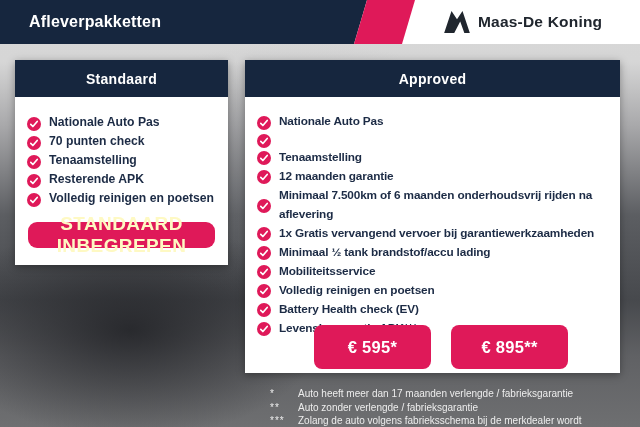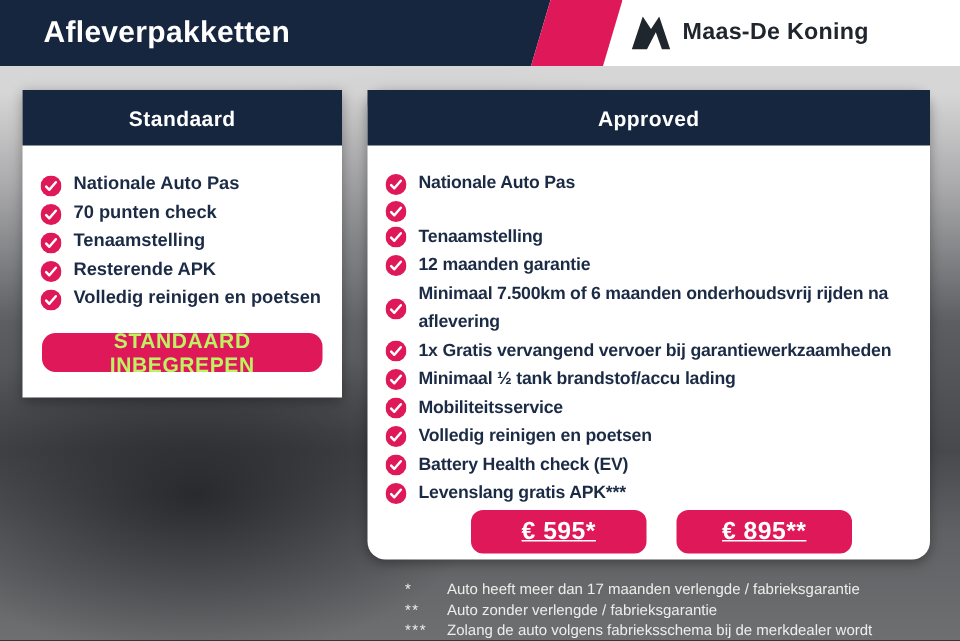--- a/index.html
+++ b/index.html
@@ -26,70 +26,70 @@
   .topbar-navy {
     position: absolute; inset: 0; background: #16263e;
     clip-path: polygon(0 0, 367px 0, 354px 44px, 0 44px);
   }
   .topbar-stripe {
     position: absolute; inset: 0; background: #df1959;
     clip-path: polygon(367px 0, 415px 0, 402px 44px, 354px 44px);
   }
   .topbar-title {
     position: absolute; left: 29px; top: 0; height: 44px; line-height: 44px;
-    color: #ffffff; font-size: 20px; font-weight: 700; letter-spacing: 0.2px;
+    color: #ffffff; font-size: 16px; font-weight: 700; letter-spacing: 0.2px;
   }
   .brand {
-    position: absolute; left: 421px; top: 0; height: 44px;
+    position: absolute; left: 444px; top: 0; height: 44px;
     display: flex; align-items: center; gap: 8px;
   }
   .brand-mark { width: 26px; height: 22px; display: block; }
   .brand-name { color: #20262e; font-size: 15.5px; font-weight: 700; letter-spacing: 0.2px; }
 
   
   .card {
     position: absolute; background: #ffffff;
     box-shadow: 0 2px 8px rgba(0,0,0,0.35);
   }
   .card-standard { left: 15px; top: 60px; width: 213px; height: 205px; }
-  .card-approved { left: 245px; top: 60px; width: 375px; height: 313px; border-radius: 12px; }
+  .card-approved { left: 245px; top: 60px; width: 375px; height: 313px; }
   .card-header {
     height: 37px; background: #16263e; color: #ffffff;
     display: flex; align-items: center; justify-content: center;
     font-size: 14px; font-weight: 700; letter-spacing: 0.3px;
   }
   .card-body { padding: 16px 10px 0 12px; }
   .card-approved .card-body { padding-top: 15px; }
 
   ul.items { list-style: none; }
   .item {
     display: flex; align-items: center; gap: 8px;
     color: #1c2b45; font-weight: 700;
   }
   .card-standard .item { font-size: 12.2px; line-height: 19px; }
   .card-approved .item { font-size: 11.8px; line-height: 19px; letter-spacing: -0.15px; }
   .check-icon { flex: 0 0 auto; width: 14px; height: 14px; margin-top: 2.5px; display: block; }
 
   .standard-btn {
     position: absolute; left: 13px; right: 13px; bottom: 17px; height: 26px;
     background: #df1959; border: none; border-radius: 9px;
-    color: #bef264; font-family: inherit; font-size: 14px; font-weight: 700;
+    color: #fef9c3; font-family: inherit; font-size: 19px; font-weight: 700;
     letter-spacing: 0.4px; display: flex; align-items: center; justify-content: center;
     cursor: pointer;
   }
 
   .price-row {
     position: absolute; left: 69px; bottom: 4px;
     display: flex; gap: 20px;
   }
   .price-btn {
-    width: 117px; height: 29px; border: none; border-radius: 8px;
+    width: 117px; height: 44px; border: none; border-radius: 8px;
     background: #df1959; color: #ffffff; font-family: inherit;
     font-size: 16.5px; font-weight: 700; letter-spacing: 0.3px;
-    display: flex; align-items: center; justify-content: center; cursor: pointer; text-decoration: underline;
+    display: flex; align-items: center; justify-content: center; cursor: pointer;
   }
 
   
   .footnotes {
     position: absolute; left: 270px; top: 387px; width: 362px;
     color: #ededed;
   }
   .footnote { display: flex; font-size: 10px; line-height: 13.5px; }
   .footnote-marker { flex: 0 0 28px; letter-spacing: 1px; }
   .footnote-text { flex: 1; }

